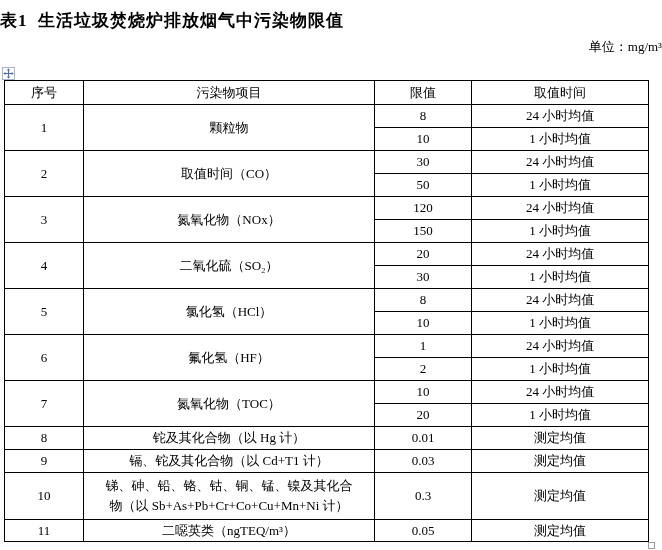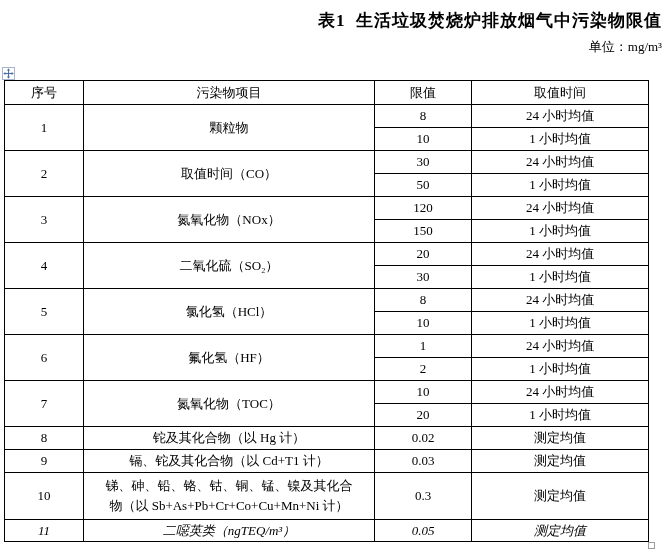--- a/index.html
+++ b/index.html
@@ -2,42 +2,42 @@
 <html><head>
 <meta charset="utf-8">
 <style>
   html,body { margin:0; padding:0; background:#fff; }
   .page {
     position:relative; width:662px; height:550px; background:#ffffff;
     font-family:"Liberation Serif","DejaVu Serif",serif; color:#000; overflow:hidden;
   }
   .doc-title {
     position:absolute; top:9px; left:0; width:100%;
-    text-align:right; font-size:17px; font-weight:bold; white-space:pre;
+    text-align:left; font-size:17px; font-weight:bold; white-space:pre;
     letter-spacing:1px;
   }
   .unit-line {
     position:absolute; top:38px; right:0; font-size:13px; white-space:pre;
   }
   .move-handle { position:absolute; left:2px; top:66px; width:13px; height:13px; cursor:move; }
   .resize-handle {
     position:absolute; left:648px; top:542px; width:5px; height:5px;
     border:1px solid #9a9a9a; background:#fff; cursor:nwse-resize;
   }
   table.limits {
     position:absolute; left:4px; top:80px; width:644px;
     border-collapse:collapse; table-layout:fixed; font-size:13px;
   }
   table.limits th, table.limits td {
     border:1px solid #000; padding:0 2px; text-align:center;
     vertical-align:middle; font-weight:normal; overflow:hidden;
   }
   td.name-cell { text-align:left; padding-left:13px; white-space:pre-line; line-height:20px;margin-top:16px; }
   tr.h24 { height:24px; } tr.h23 { height:23px; }
-  tr.h47 { height:47px; } tr.h22 { height:22px;font-style:italic; }
+  tr.h47 { height:47px; } tr.h22 { height:22px; }
 </style>
 </head>
 <body>
 
 <div class="page">
 
   <div class="doc-title">表1  生活垃圾焚烧炉排放烟气中污染物限值</div>
 
   <div class="unit-line">单位：mg/m³</div>
 
@@ -143,21 +143,21 @@
       <td>24 小时均值</td>
     </tr>
     <tr class="h23">
       <td>20</td>
       <td>1 小时均值</td>
     </tr>
 
     <tr class="h23">
       <td>8</td>
       <td class="name-cell">铊及其化合物（以 Hg 计）</td>
-      <td>0.02</td>
+      <td>0.01</td>
       <td>测定均值</td>
     </tr>
 
     <tr class="h23">
       <td>9</td>
       <td class="name-cell">镉、铊及其化合物（以 Cd+T1 计）</td>
       <td>0.03</td>
       <td>测定均值</td>
     </tr>
 

